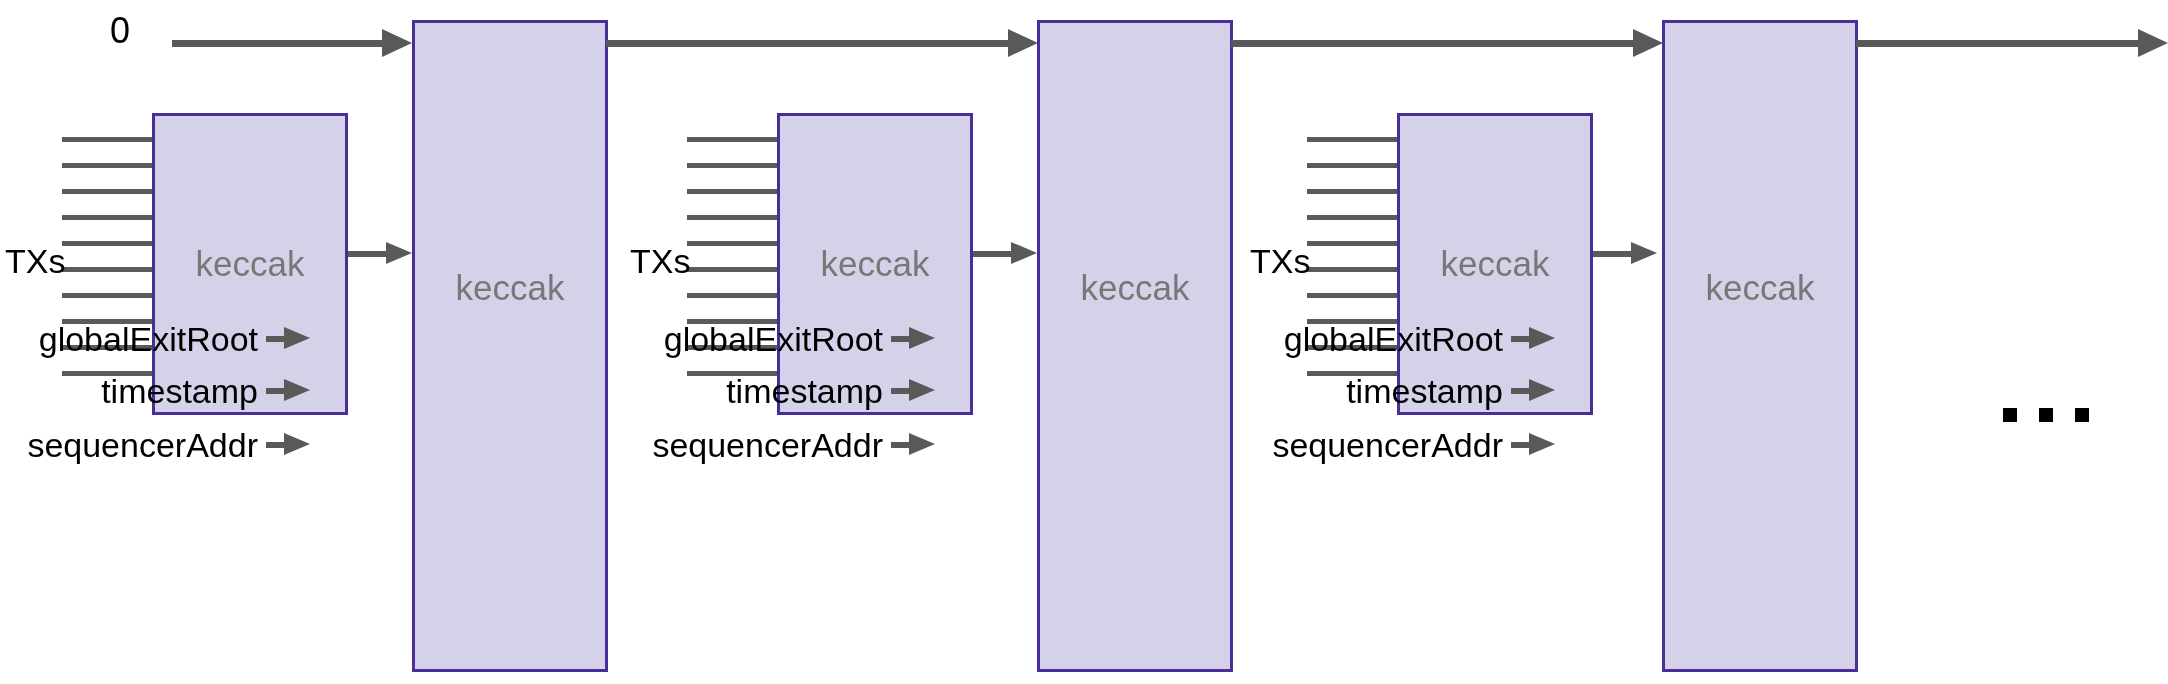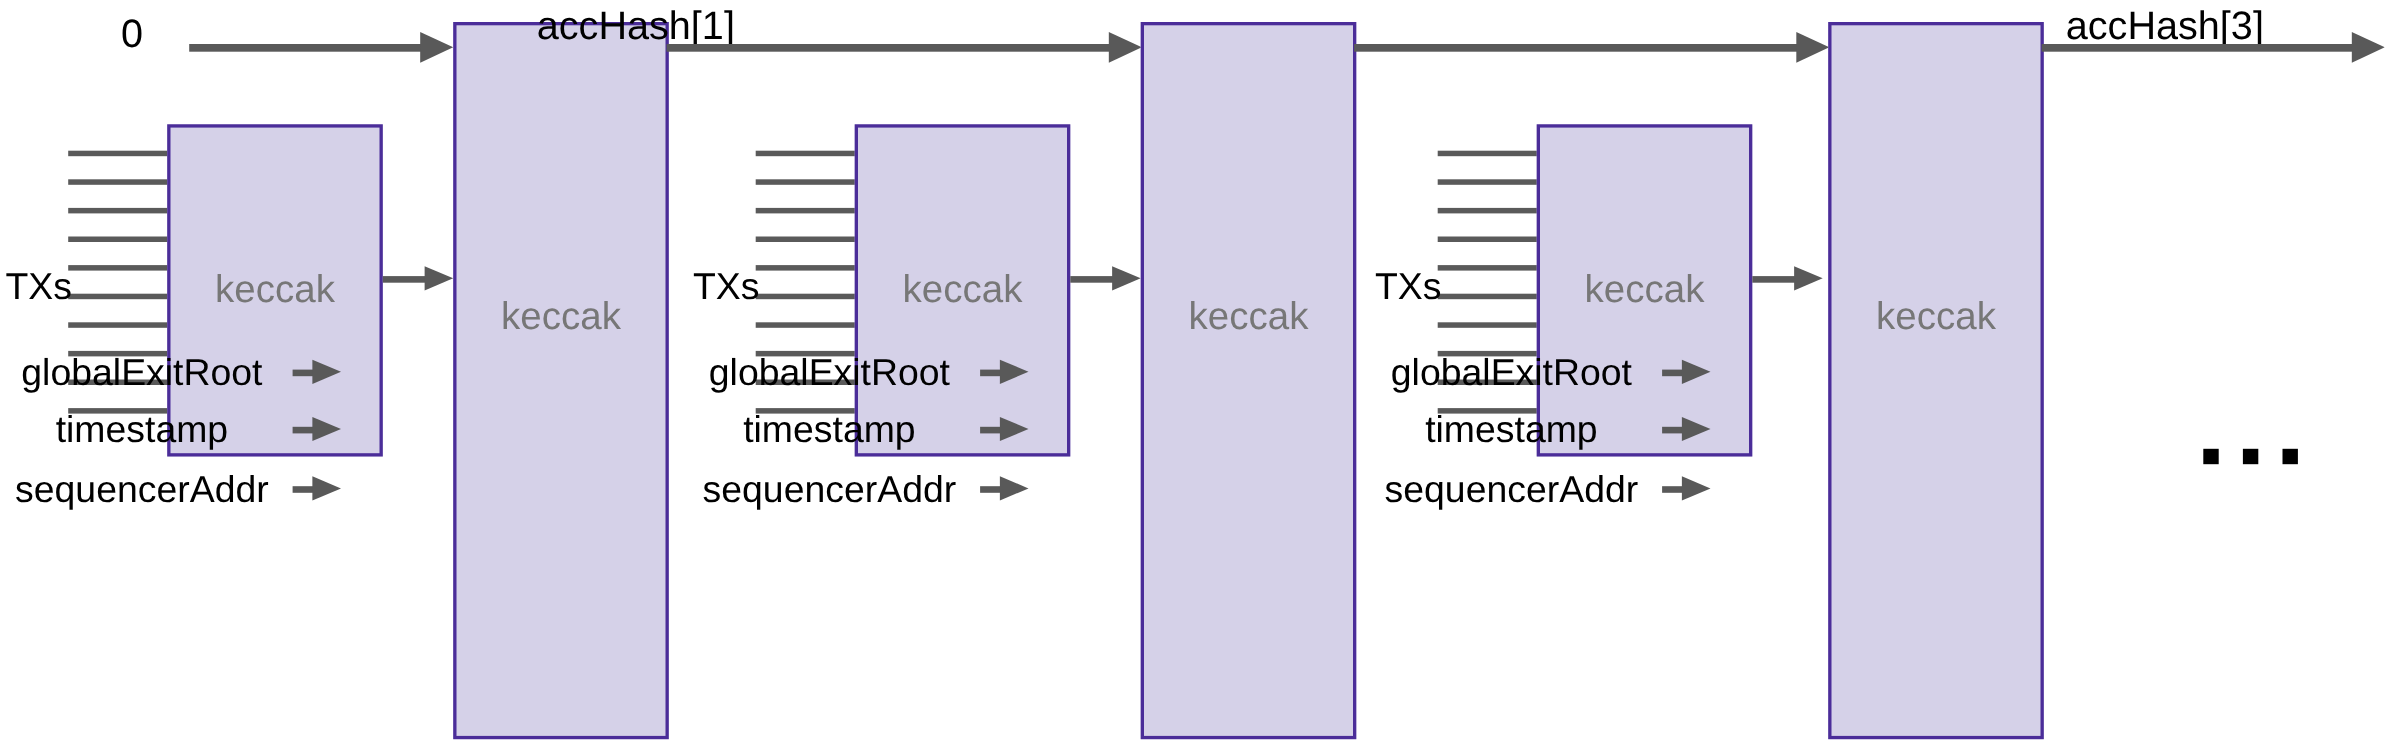--- a/index.html
+++ b/index.html
@@ -15,21 +15,21 @@
   
   .arrow{position:absolute;height:10px;}
   .arrow .shaft{position:absolute;left:0;top:2px;height:7px;background:#595959;}
   .arrow .head{position:absolute;top:-9px;width:0;height:0;border-top:14px solid transparent;border-bottom:14px solid transparent;border-left:30px solid #595959;}
 
   .arrow-sm{position:absolute;height:8px;}
   .arrow-sm .shaft{position:absolute;left:0;top:1px;height:6px;background:#595959;}
   .arrow-sm .head{position:absolute;top:-8px;width:0;height:0;border-top:11px solid transparent;border-bottom:11px solid transparent;border-left:26px solid #595959;}
 
   .txt{position:absolute;color:#000000;font-size:34px;font-family:Liberation Sans, sans-serif;white-space:nowrap;}
-  .txt-right{text-align:center;}
+  .txt-right{text-align:right;}
   .toplabel{position:absolute;color:#000000;font-size:36px;font-family:"Liberation Sans",sans-serif;white-space:nowrap;}
   .zerolabel{position:absolute;color:#000000;font-size:36px;font-family:"Liberation Sans",sans-serif;}
 
   .ellipsis{position:absolute;display:flex;gap:22px;}
   .ellipsis span{display:block;width:14px;height:14px;background:#000000;}
 </style>
 </head>
 <body>
 
 <div id="canvas">
@@ -77,21 +77,20 @@
     <div class="shaft" style="width:22px;"></div>
     <div class="head" style="left:18px;"></div>
   </div>
 
   <div class="txt txt-right" style="left:0px;width:258px;top:426px;">sequencerAddr</div>
   <div class="arrow-sm" style="left:266px;top:441px;width:150px;">
     <div class="shaft" style="width:22px;"></div>
     <div class="head" style="left:18px;"></div>
   </div>
 
-  <div class="toplabel" style="left:488px;top:2px;">accHash[1]</div>
   <div class="arrow" style="left:606px;top:38px;width:432px;">
     <div class="shaft" style="width:404px;"></div>
     <div class="head" style="left:402px;"></div>
   </div>
 
   <div class="thinline" style="left:687px;top:137px;width:92px;"></div>
   <div class="thinline" style="left:687px;top:163px;width:92px;"></div>
   <div class="thinline" style="left:687px;top:189px;width:92px;"></div>
   <div class="thinline" style="left:687px;top:215px;width:92px;"></div>
   <div class="thinline" style="left:687px;top:241px;width:92px;"></div>
@@ -174,21 +173,20 @@
     <div class="shaft" style="width:22px;"></div>
     <div class="head" style="left:18px;"></div>
   </div>
 
   <div class="txt txt-right" style="left:1245px;width:258px;top:426px;">sequencerAddr</div>
   <div class="arrow-sm" style="left:1511px;top:441px;width:150px;">
     <div class="shaft" style="width:22px;"></div>
     <div class="head" style="left:18px;"></div>
   </div>
 
-  <div class="toplabel" style="left:1878px;top:2px;">accHash[3]</div>
   <div class="arrow" style="left:1856px;top:38px;width:312px;">
     <div class="shaft" style="width:284px;"></div>
     <div class="head" style="left:282px;"></div>
   </div>
 
   <div class="ellipsis" style="left:2003px;top:408px;">
     <span></span>
     <span></span>
     <span></span>
   </div>

